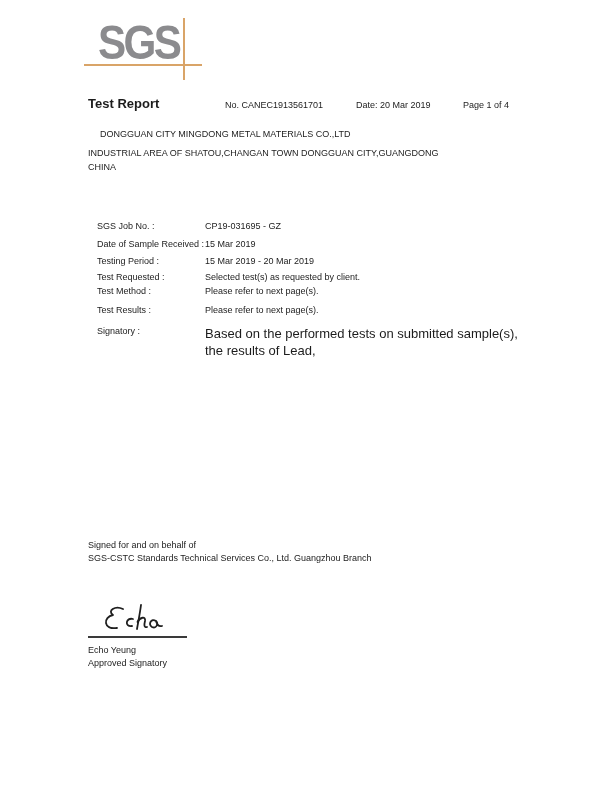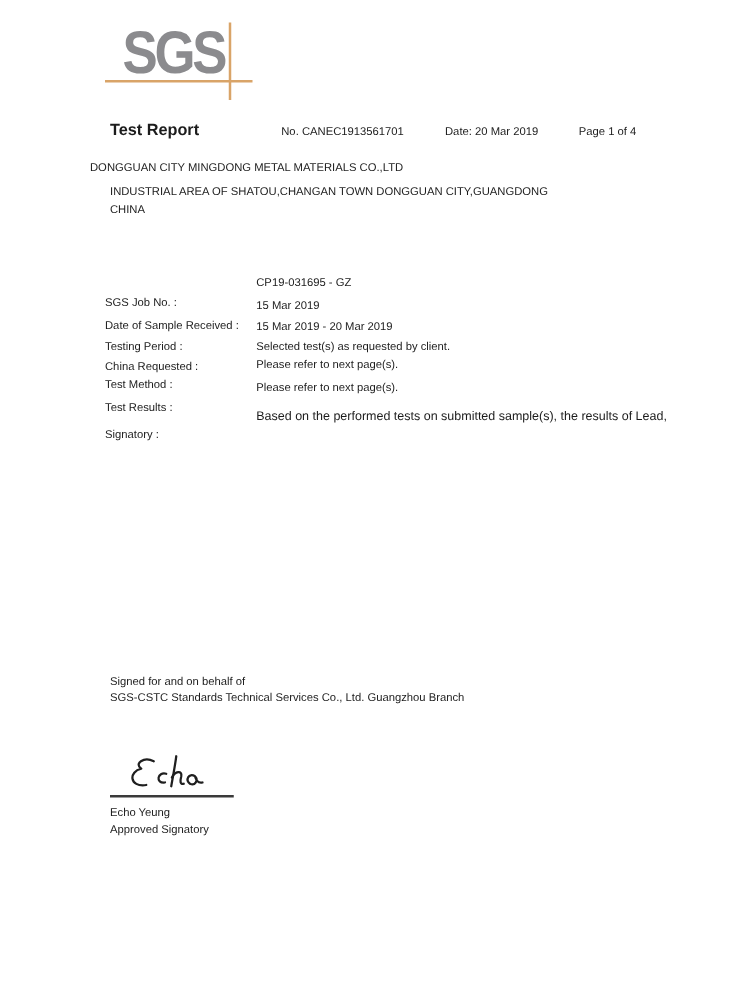--- a/index.html
+++ b/index.html
@@ -16,28 +16,28 @@
   .cropline-h{left:84px;top:64px;width:118px;height:2px;background:#d9a468;}
   .cropline-v{left:183px;top:18px;width:2px;height:62px;background:#d9a468;}
   
   .title{left:88px;top:96px;font-size:13px;font-weight:bold;}
   .meta{font-size:9px;}
   .meta-no{left:225px;top:100px;}
   .meta-date{left:356px;top:100px;}
   .meta-page{left:463px;top:100px;}
   
   .t9{font-size:9px;line-height:15px;}
-  .client-name{left:72px;top:127px;text-align:center;}
+  .client-name{left:100px;top:127px;text-align:center;}
   .client-addr1{left:88px;top:146px;}
   .client-addr2{left:88px;top:160px;}
   .sample-stmt{left:88px;top:201px;}
   
-  .row-label{left:84px;font-size:9px;margin-top:16px;}
+  .row-label{left:97px;font-size:9px;}
   .row-value{left:205px;font-size:9px;}
-  .conc-value{left:205px;top:326px;font-size:10px;line-height:16.5px;width:330px;}
+  .conc-value{left:205px;top:326px;font-size:13px;line-height:16.5px;width:330px;}
   
   .signed1{left:88px;top:539px;font-size:9px;line-height:13px;}
   .sig-svg{left:95px;top:603px;}
   .sig-line{left:88px;top:636px;width:99px;height:2px;background:#3a3a3a;}
   .sig-name{left:88px;top:643px;}
   .sig-role{left:88px;top:656px;}
   
   .fineprint{
     left:178px;top:701px;width:557px;font-size:7px;line-height:1.12;
     text-align:justify;color:#222;transform:scale(.74);transform-origin:0 0;
@@ -80,21 +80,21 @@
   <div class="abs t9 client-addr1">INDUSTRIAL AREA OF SHATOU,CHANGAN TOWN DONGGUAN CITY,GUANGDONG</div>
   <div class="abs t9 client-addr2">CHINA</div>
 
 
   <div class="abs row-label" style="top:221px">SGS Job No. :</div>
   <div class="abs row-value" style="top:221px">CP19-031695 - GZ</div>
   <div class="abs row-label" style="top:239px">Date of Sample Received :</div>
   <div class="abs row-value" style="top:239px">15 Mar 2019</div>
   <div class="abs row-label" style="top:256px">Testing Period :</div>
   <div class="abs row-value" style="top:256px">15 Mar 2019 - 20 Mar 2019</div>
-  <div class="abs row-label" style="top:272px">China Requested :</div>
+  <div class="abs row-label" style="top:272px">Test Requested :</div>
   <div class="abs row-value" style="top:272px">Selected test(s) as requested by client.</div>
   <div class="abs row-label" style="top:286px">Test Method :</div>
   <div class="abs row-value" style="top:286px">Please refer to next page(s).</div>
   <div class="abs row-label" style="top:305px">Test Results :</div>
   <div class="abs row-value" style="top:305px">Please refer to next page(s).</div>
 
   <div class="abs row-label" style="top:326px">Signatory :</div>
   <div class="abs conc-value">
     <div>Based on the performed tests on submitted sample(s), the results of Lead,</div>
   </div>

